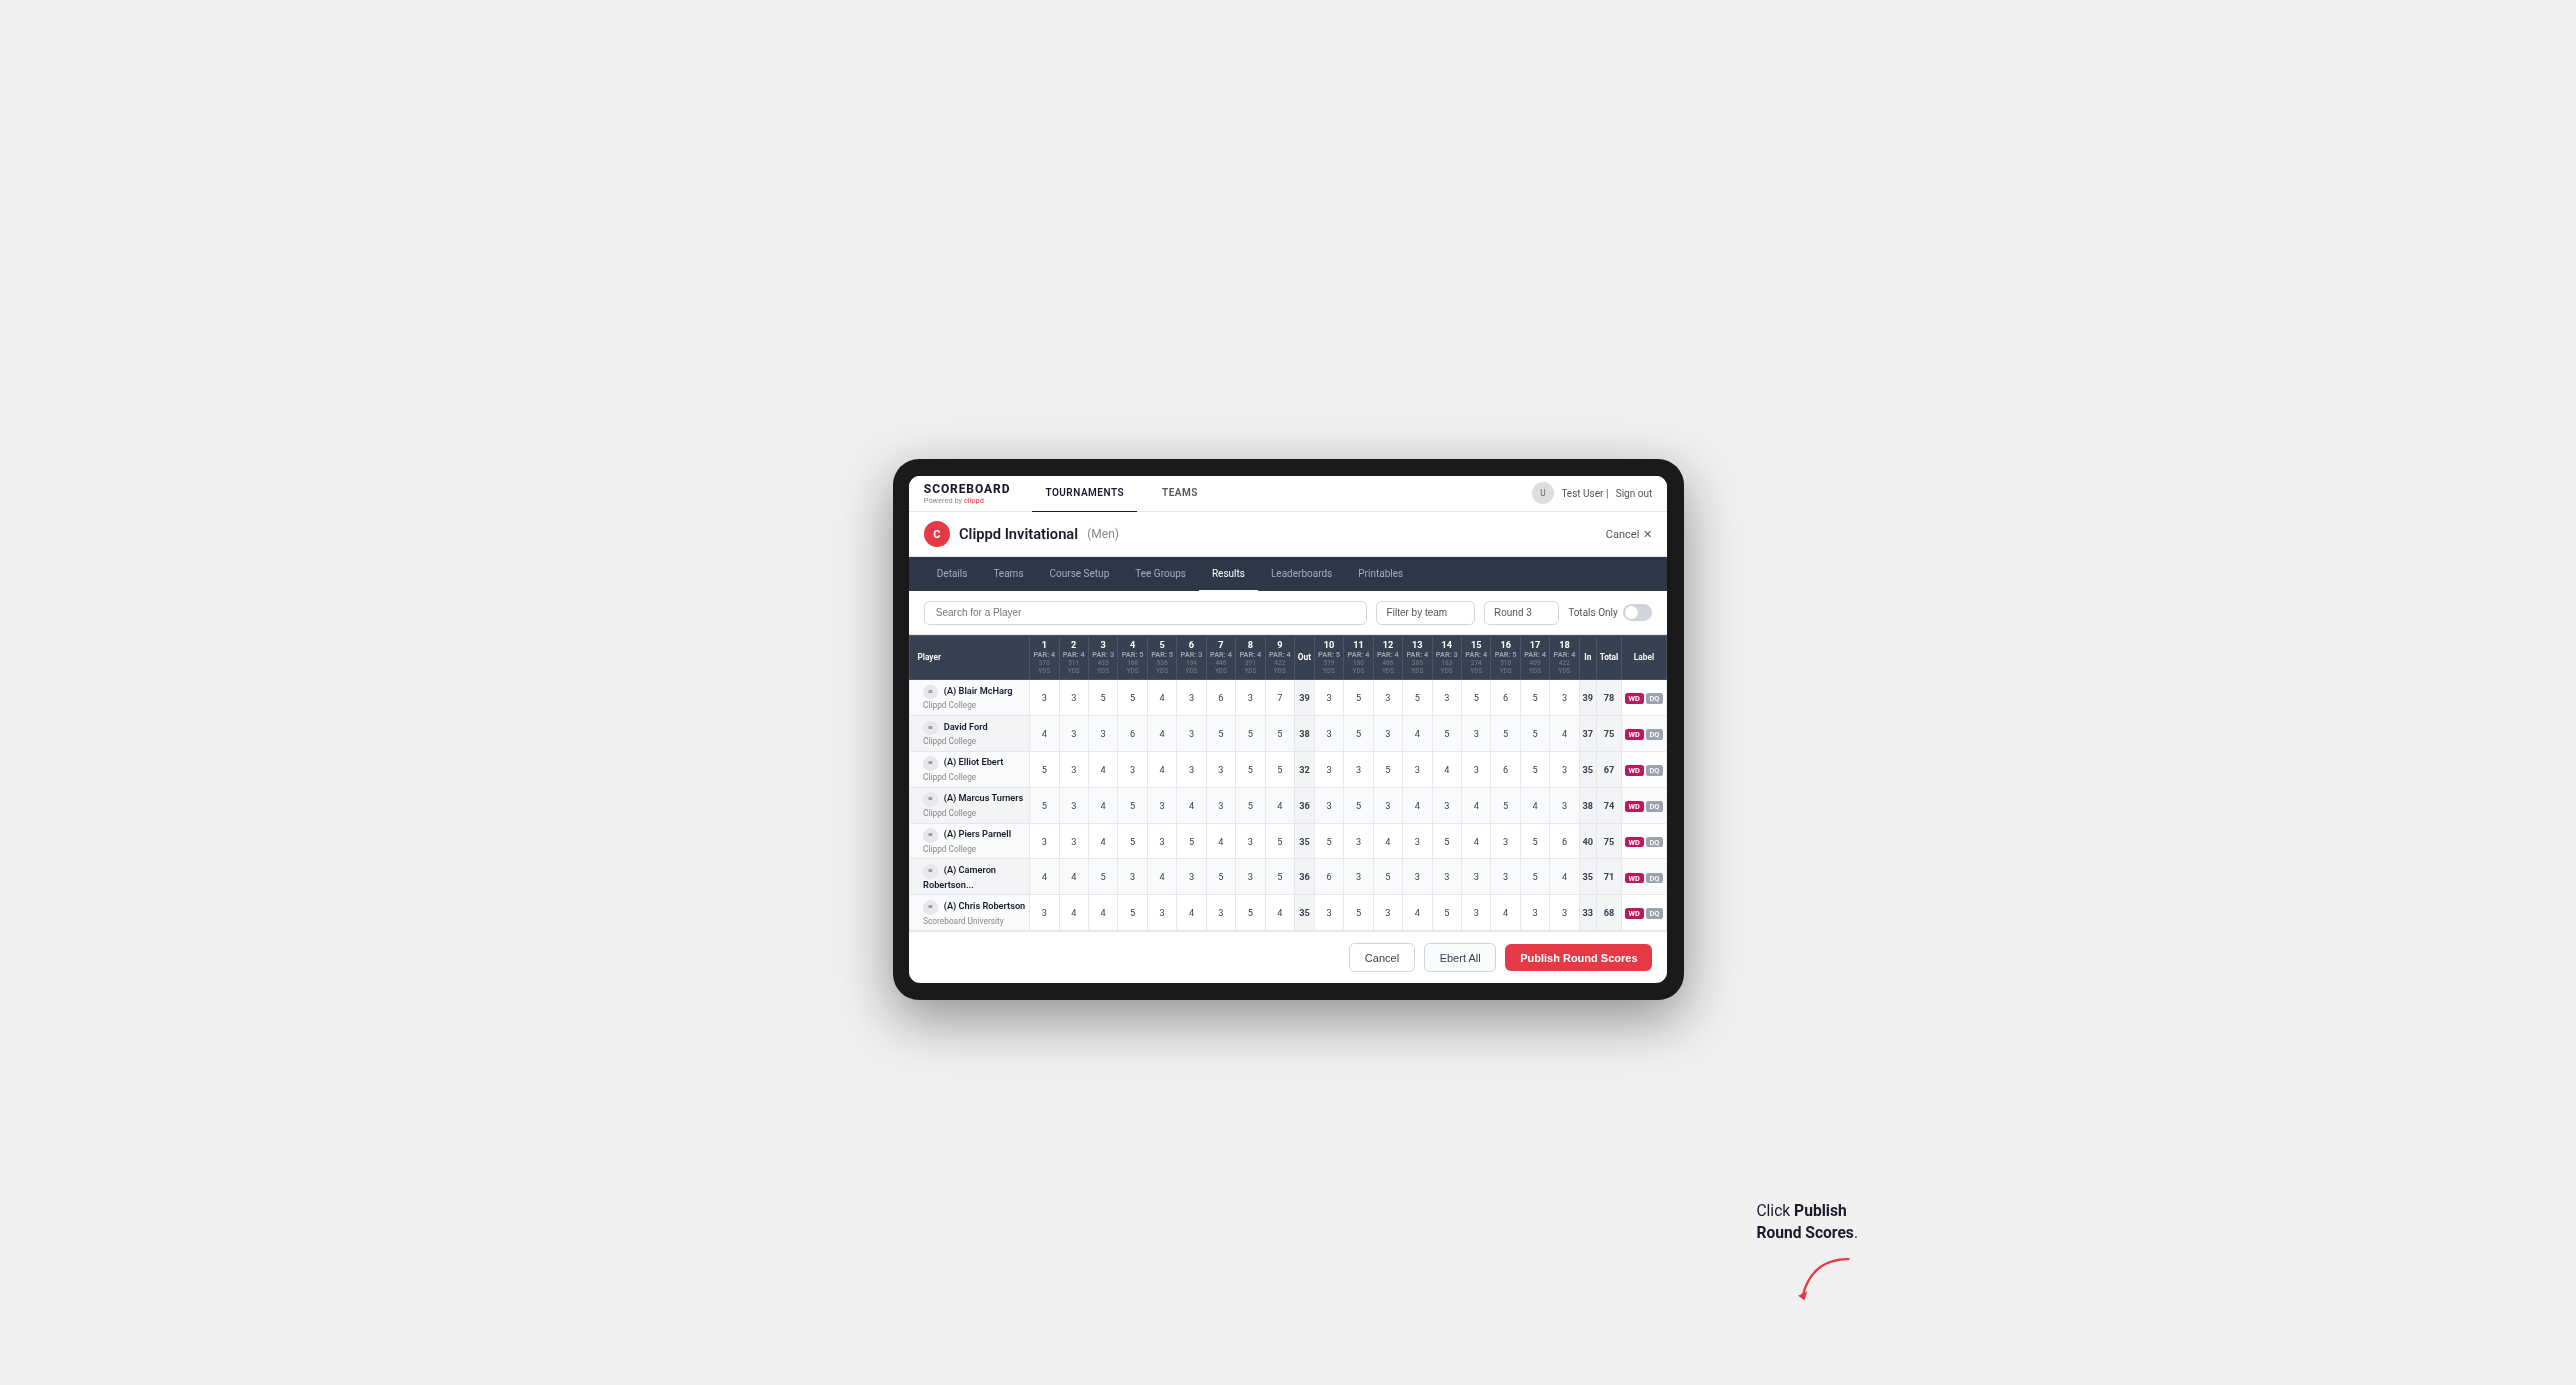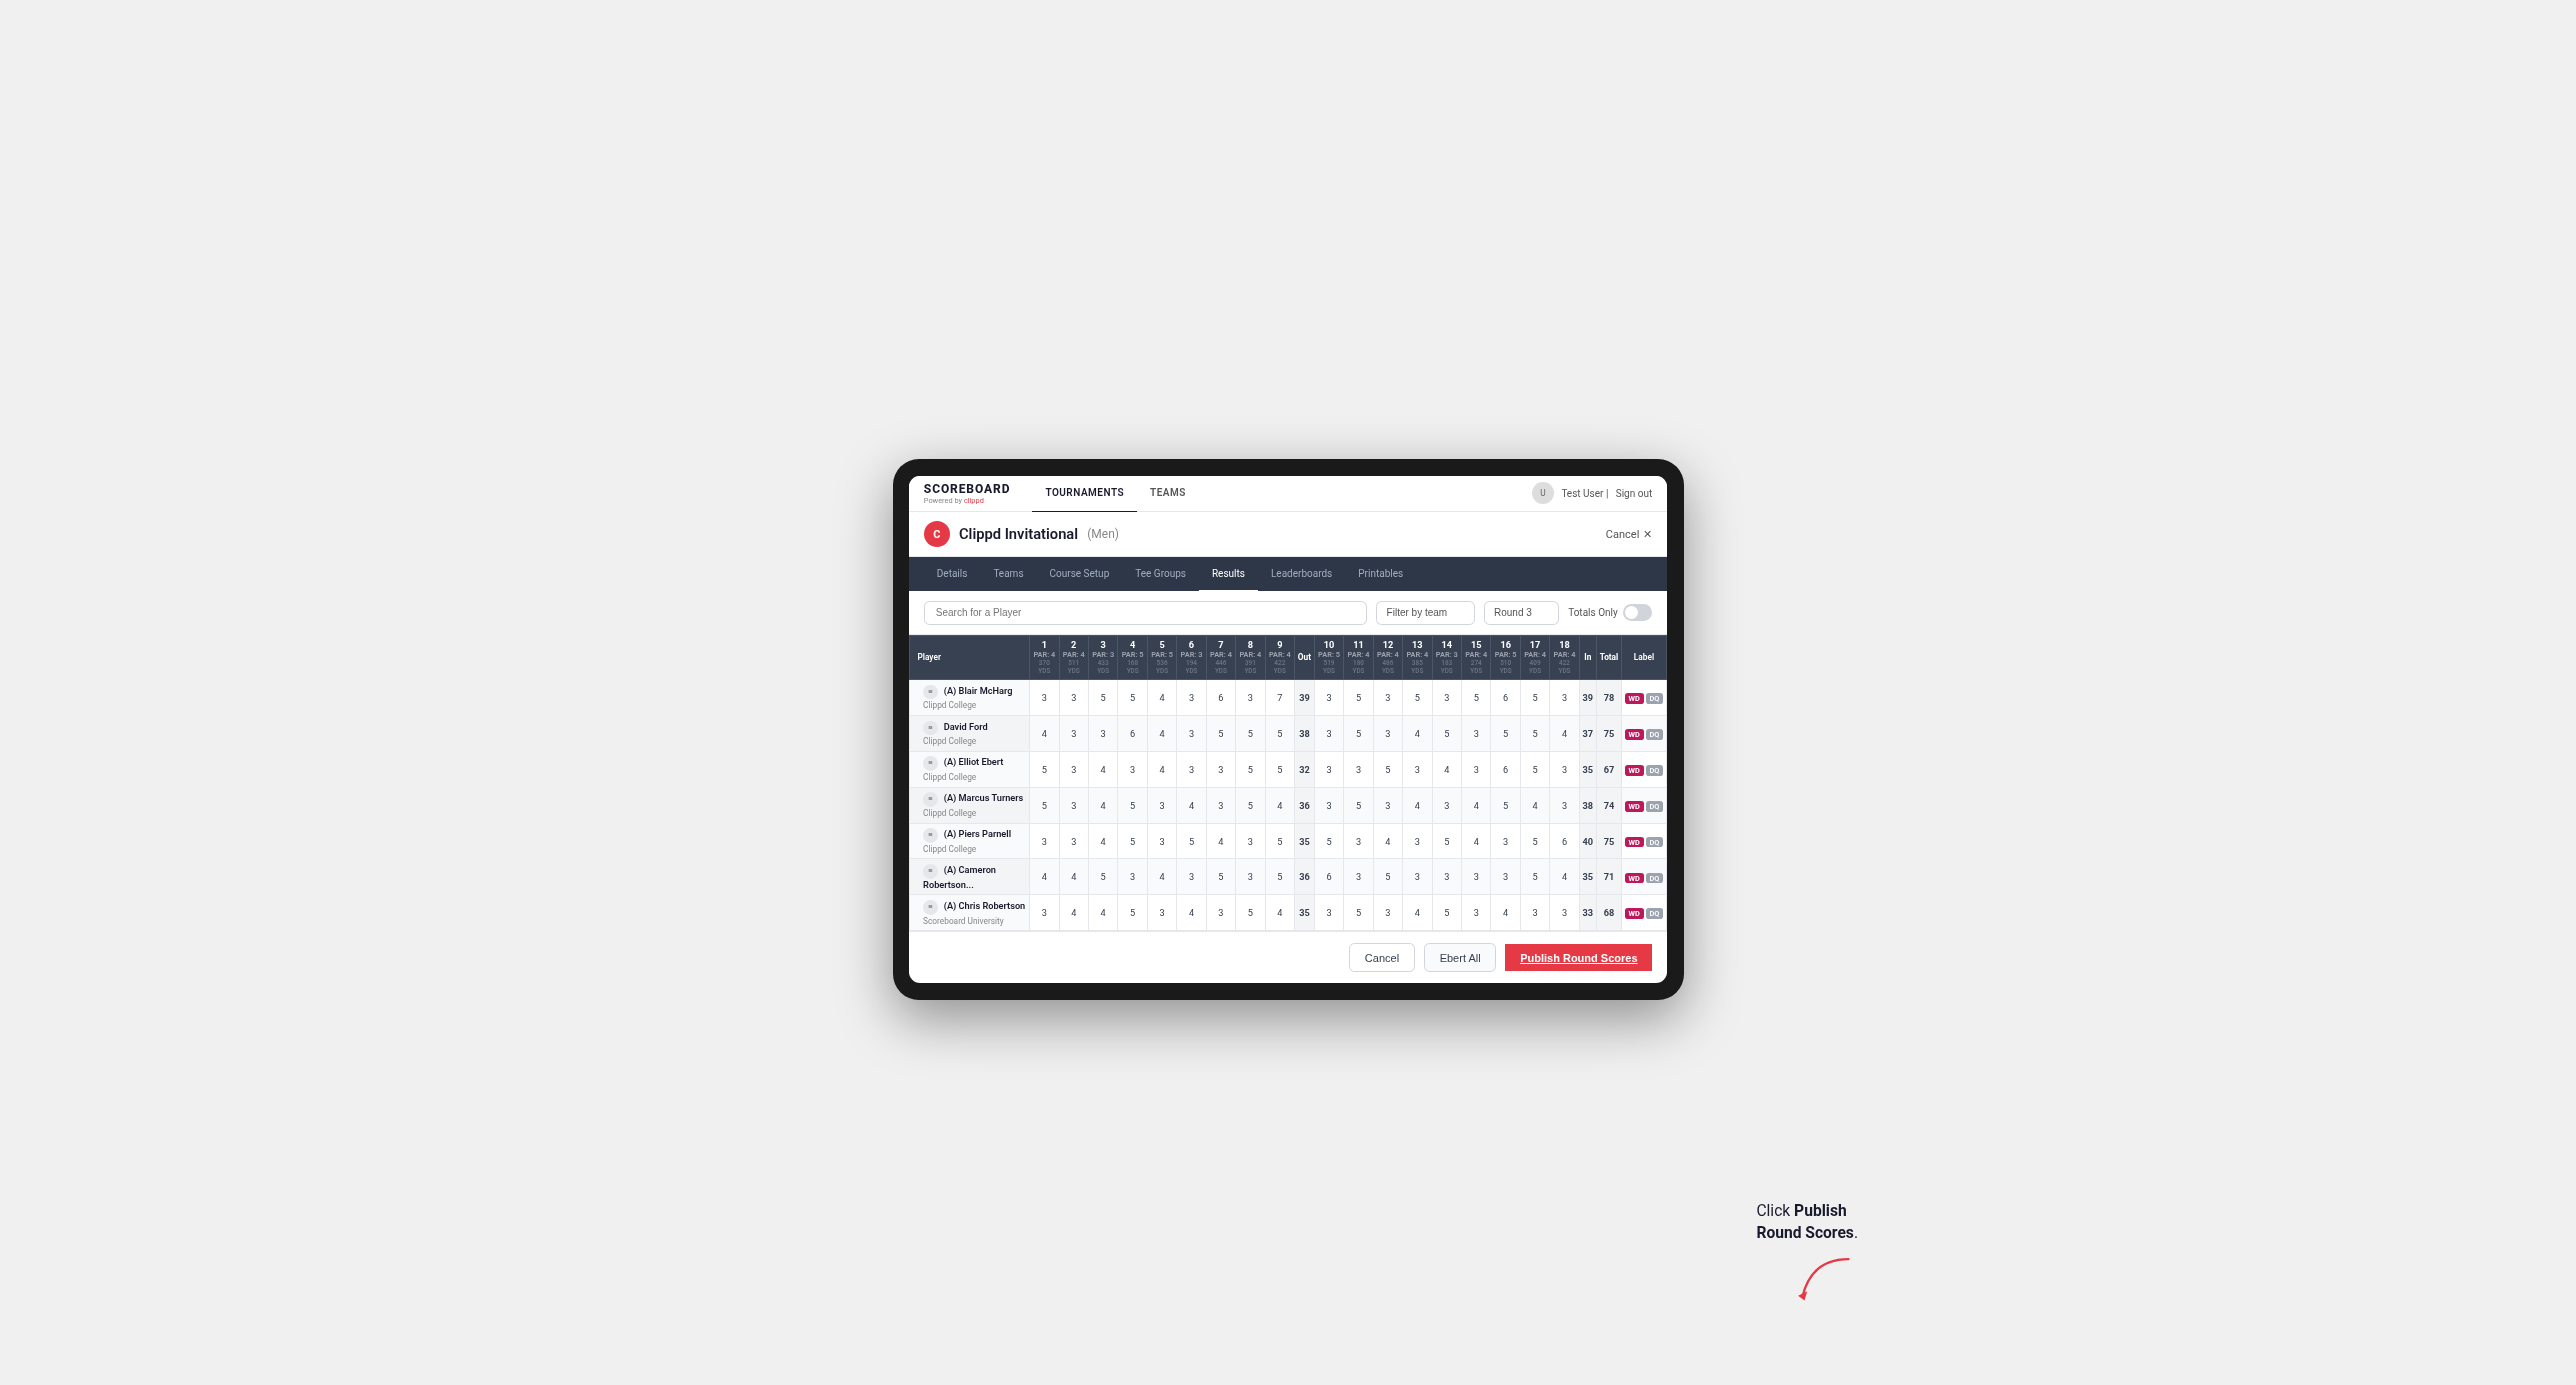--- a/index.html
+++ b/index.html
@@ -54,21 +54,21 @@
       font-size: 7.4px;
       color: #888;
     }
 
     .logo-sub span {
       color: #e63946;
     }
 
     .top-nav-links {
       display: flex;
-      gap: 0;
+      gap: 12px;
       flex: 1;
     }
 
     .top-nav-link {
       padding: 13px 13px;
       font-size: 10px;
       font-weight: 600;
       color: #555;
       border-bottom: 1.8px solid transparent;
       cursor: pointer;
@@ -396,27 +396,26 @@
       border-radius: 5.5px;
       font-size: 11px;
       color: #374151;
       background: #f9fafb;
       cursor: pointer;
     }
 
     .btn-publish {
       padding: 7.4px 14.7px;
       border: none;
-      border-radius: 0;
+      border-radius: 6px;
       font-size: 11px;
       color: #fff;
       background: #e63946;
       cursor: pointer;
       font-weight: 600;
-      text-decoration: underline;
     }
 
     .page-wrapper {
       position: relative;
       display: flex;
       justify-content: center;
       align-items: center;
       min-height: 100vh;
     }
   </style>

